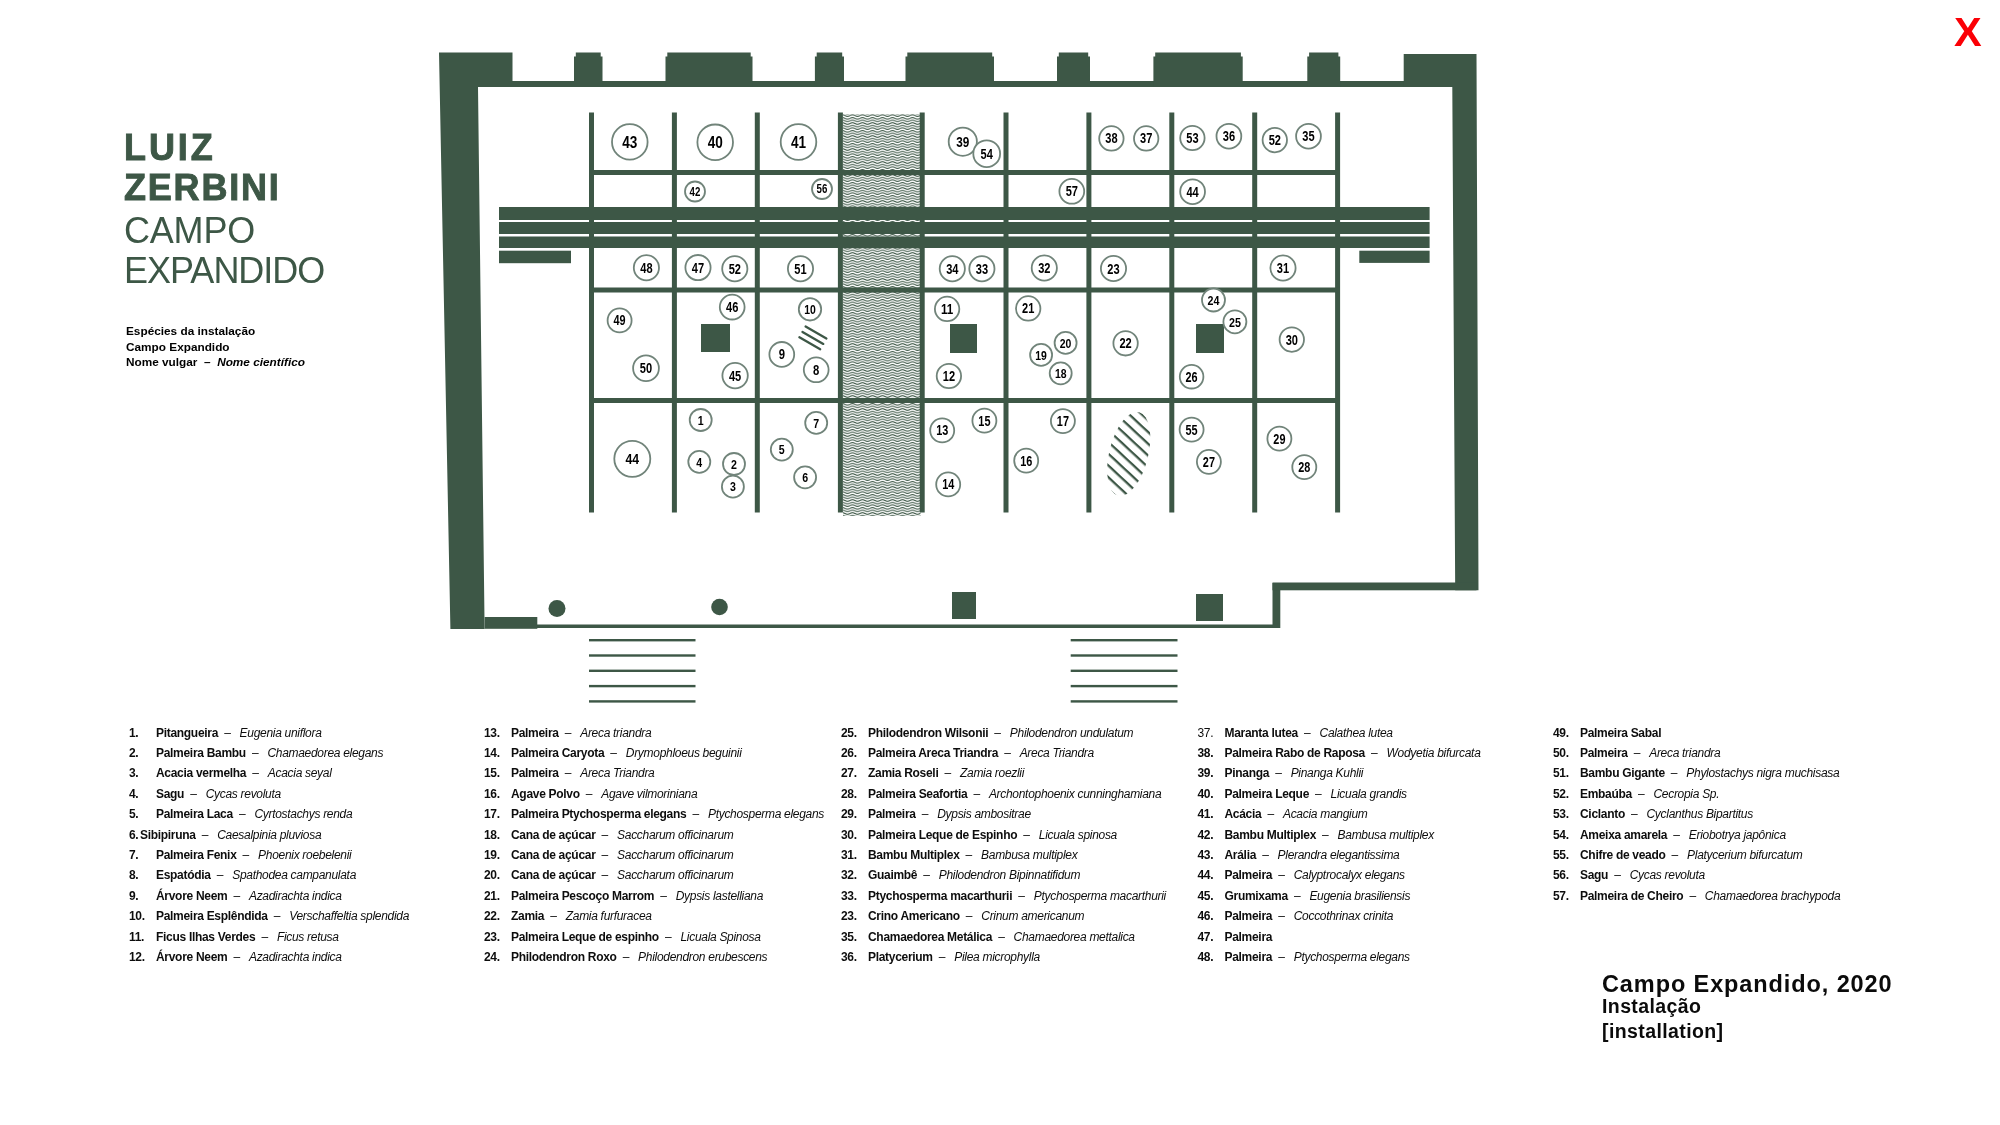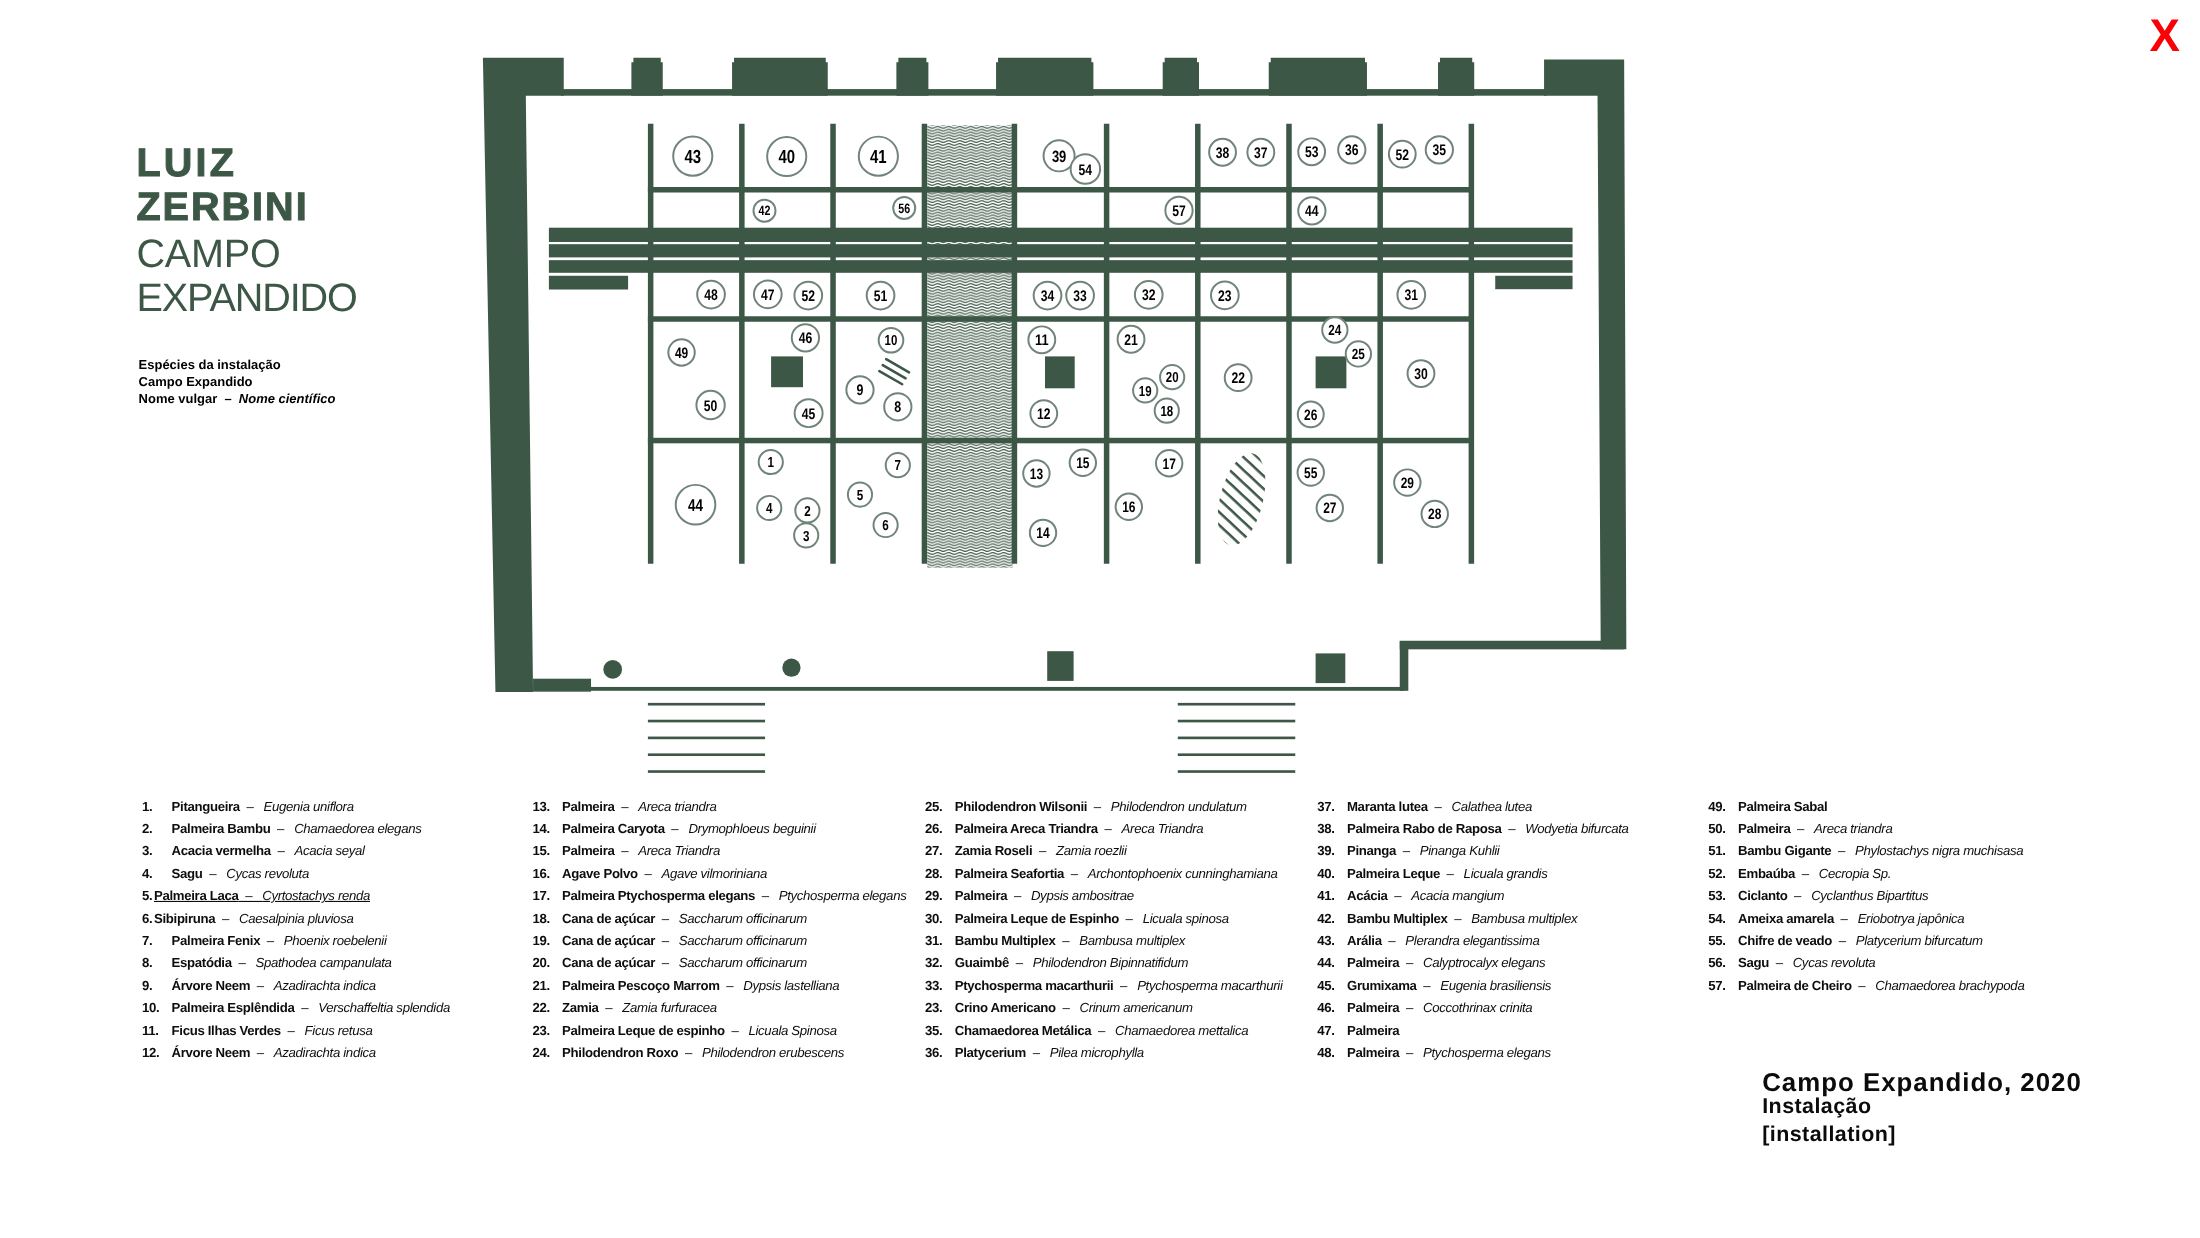--- a/index.html
+++ b/index.html
@@ -456,21 +456,21 @@
     <span style="position:absolute;left:156.0px;"><b>Acacia vermelha</b> &nbsp;–&nbsp;&nbsp; <i style="font-weight:normal;">Acacia seyal</i></span>
   </div>
 
 <div class="abs" style="top:786.7px;font-size:12px;color:#0d0d0d;letter-spacing:-0.3px;white-space:nowrap;">
     <span style="position:absolute;left:129.0px;font-weight:bold;">4.</span>
     <span style="position:absolute;left:156.0px;"><b>Sagu</b> &nbsp;–&nbsp;&nbsp; <i style="font-weight:normal;">Cycas revoluta</i></span>
   </div>
 
 <div class="abs" style="top:807.1px;font-size:12px;color:#0d0d0d;letter-spacing:-0.3px;white-space:nowrap;">
     <span style="position:absolute;left:129.0px;font-weight:bold;">5.</span>
-    <span style="position:absolute;left:140px;text-decoration:underline;"><b>Palmeira Laca</b> &nbsp;–&nbsp;&nbsp; <i style="font-weight:normal;">Cyrtostachys renda</i></span>
+    <span style="position:absolute;left:156.0px;"><b>Palmeira Laca</b> &nbsp;–&nbsp;&nbsp; <i style="font-weight:normal;">Cyrtostachys renda</i></span>
   </div>
 
 <div class="abs" style="top:827.5px;font-size:12px;color:#0d0d0d;letter-spacing:-0.3px;white-space:nowrap;">
     <span style="position:absolute;left:129.0px;font-weight:bold;">6.</span>
     <span style="position:absolute;left:140px;"><b>Sibipiruna</b> &nbsp;–&nbsp;&nbsp; <i style="font-weight:normal;">Caesalpinia pluviosa</i></span>
   </div>
 
 <div class="abs" style="top:847.9px;font-size:12px;color:#0d0d0d;letter-spacing:-0.3px;white-space:nowrap;">
     <span style="position:absolute;left:129.0px;font-weight:bold;">7.</span>
     <span style="position:absolute;left:156.0px;"><b>Palmeira Fenix</b> &nbsp;–&nbsp;&nbsp; <i style="font-weight:normal;">Phoenix roebelenii</i></span>
@@ -615,21 +615,21 @@
     <span style="position:absolute;left:841.0px;font-weight:bold;">35.</span>
     <span style="position:absolute;left:868.0px;"><b>Chamaedorea Metálica</b> &nbsp;–&nbsp;&nbsp; <i style="font-weight:normal;">Chamaedorea mettalica</i></span>
   </div>
 
 <div class="abs" style="top:949.9px;font-size:12px;color:#0d0d0d;letter-spacing:-0.3px;white-space:nowrap;">
     <span style="position:absolute;left:841.0px;font-weight:bold;">36.</span>
     <span style="position:absolute;left:868.0px;"><b>Platycerium</b> &nbsp;–&nbsp;&nbsp; <i style="font-weight:normal;">Pilea microphylla</i></span>
   </div>
 
 <div class="abs" style="top:725.5px;font-size:12px;color:#0d0d0d;letter-spacing:-0.3px;white-space:nowrap;">
-    <span style="position:absolute;left:1197.5px;font-weight:bold;text-align:right;">37.</span>
+    <span style="position:absolute;left:1197.5px;font-weight:normal;text-align:right;">37.</span>
     <span style="position:absolute;left:1224.5px;"><b>Maranta lutea</b> &nbsp;–&nbsp;&nbsp; <i style="font-weight:normal;">Calathea lutea</i></span>
   </div>
 
 <div class="abs" style="top:745.9px;font-size:12px;color:#0d0d0d;letter-spacing:-0.3px;white-space:nowrap;">
     <span style="position:absolute;left:1197.5px;font-weight:bold;">38.</span>
     <span style="position:absolute;left:1224.5px;"><b>Palmeira Rabo de Raposa</b> &nbsp;–&nbsp;&nbsp; <i style="font-weight:normal;">Wodyetia bifurcata</i></span>
   </div>
 
 <div class="abs" style="top:766.3px;font-size:12px;color:#0d0d0d;letter-spacing:-0.3px;white-space:nowrap;">
     <span style="position:absolute;left:1197.5px;font-weight:bold;">39.</span>

